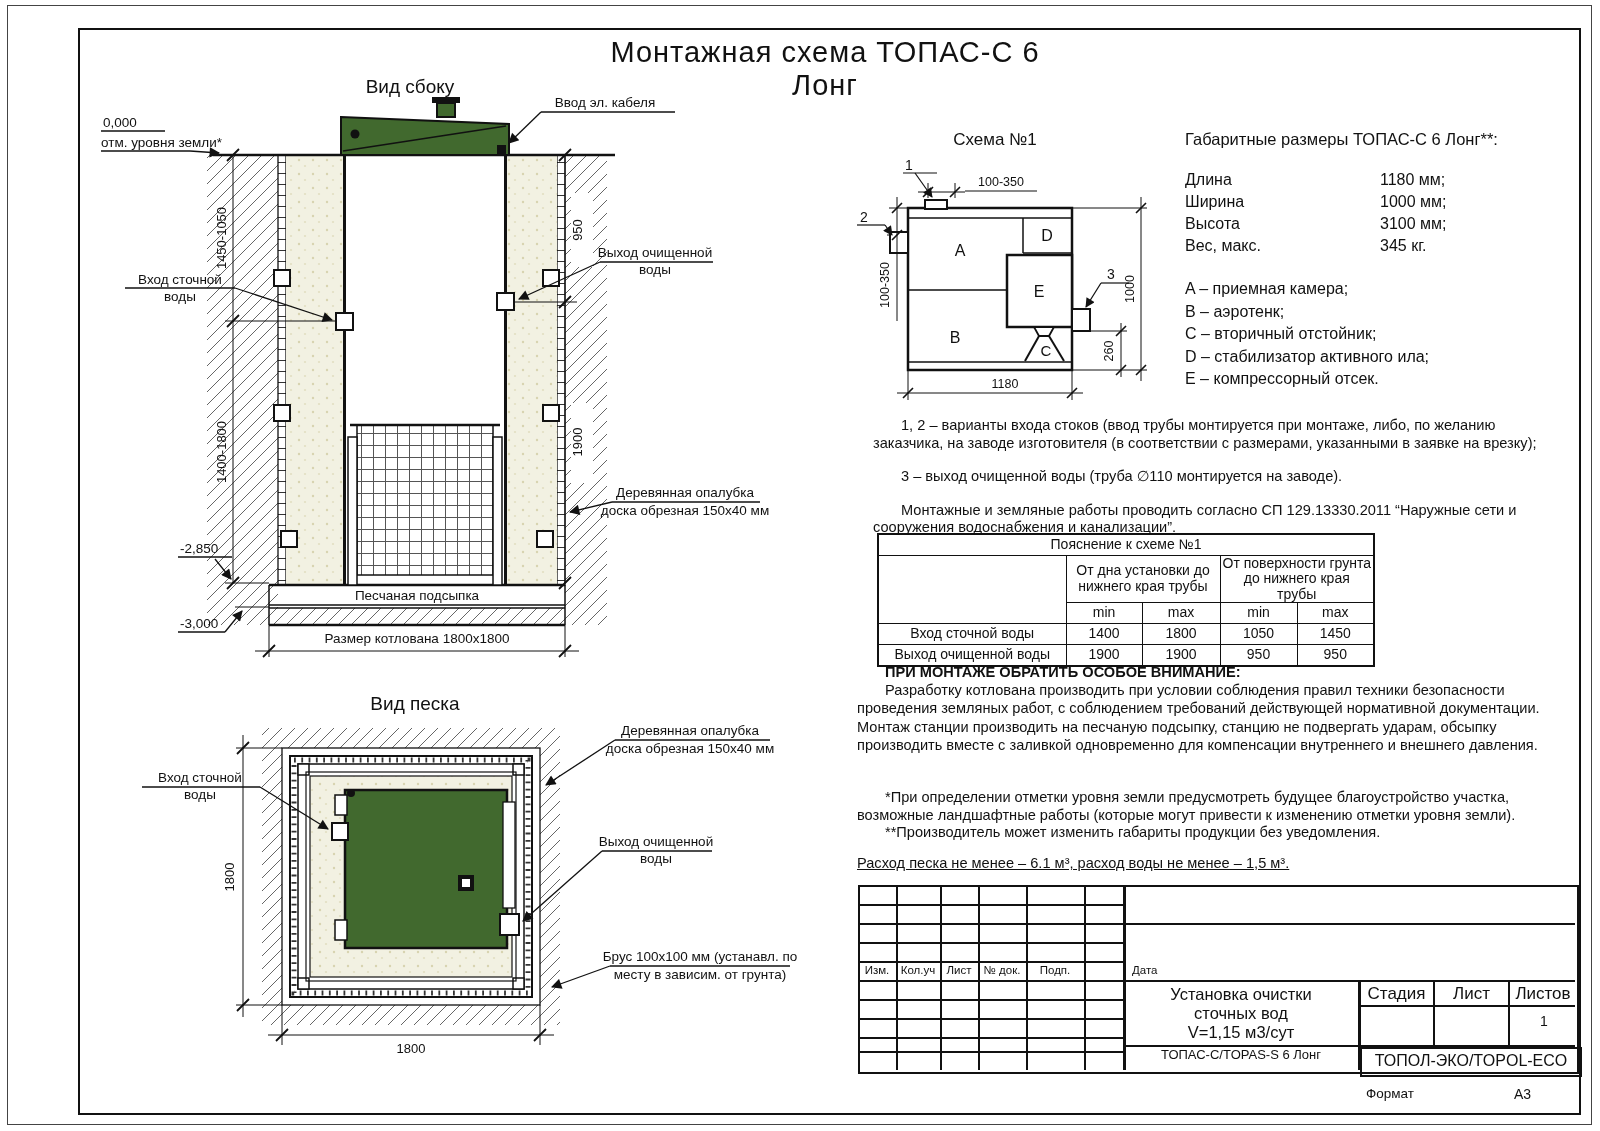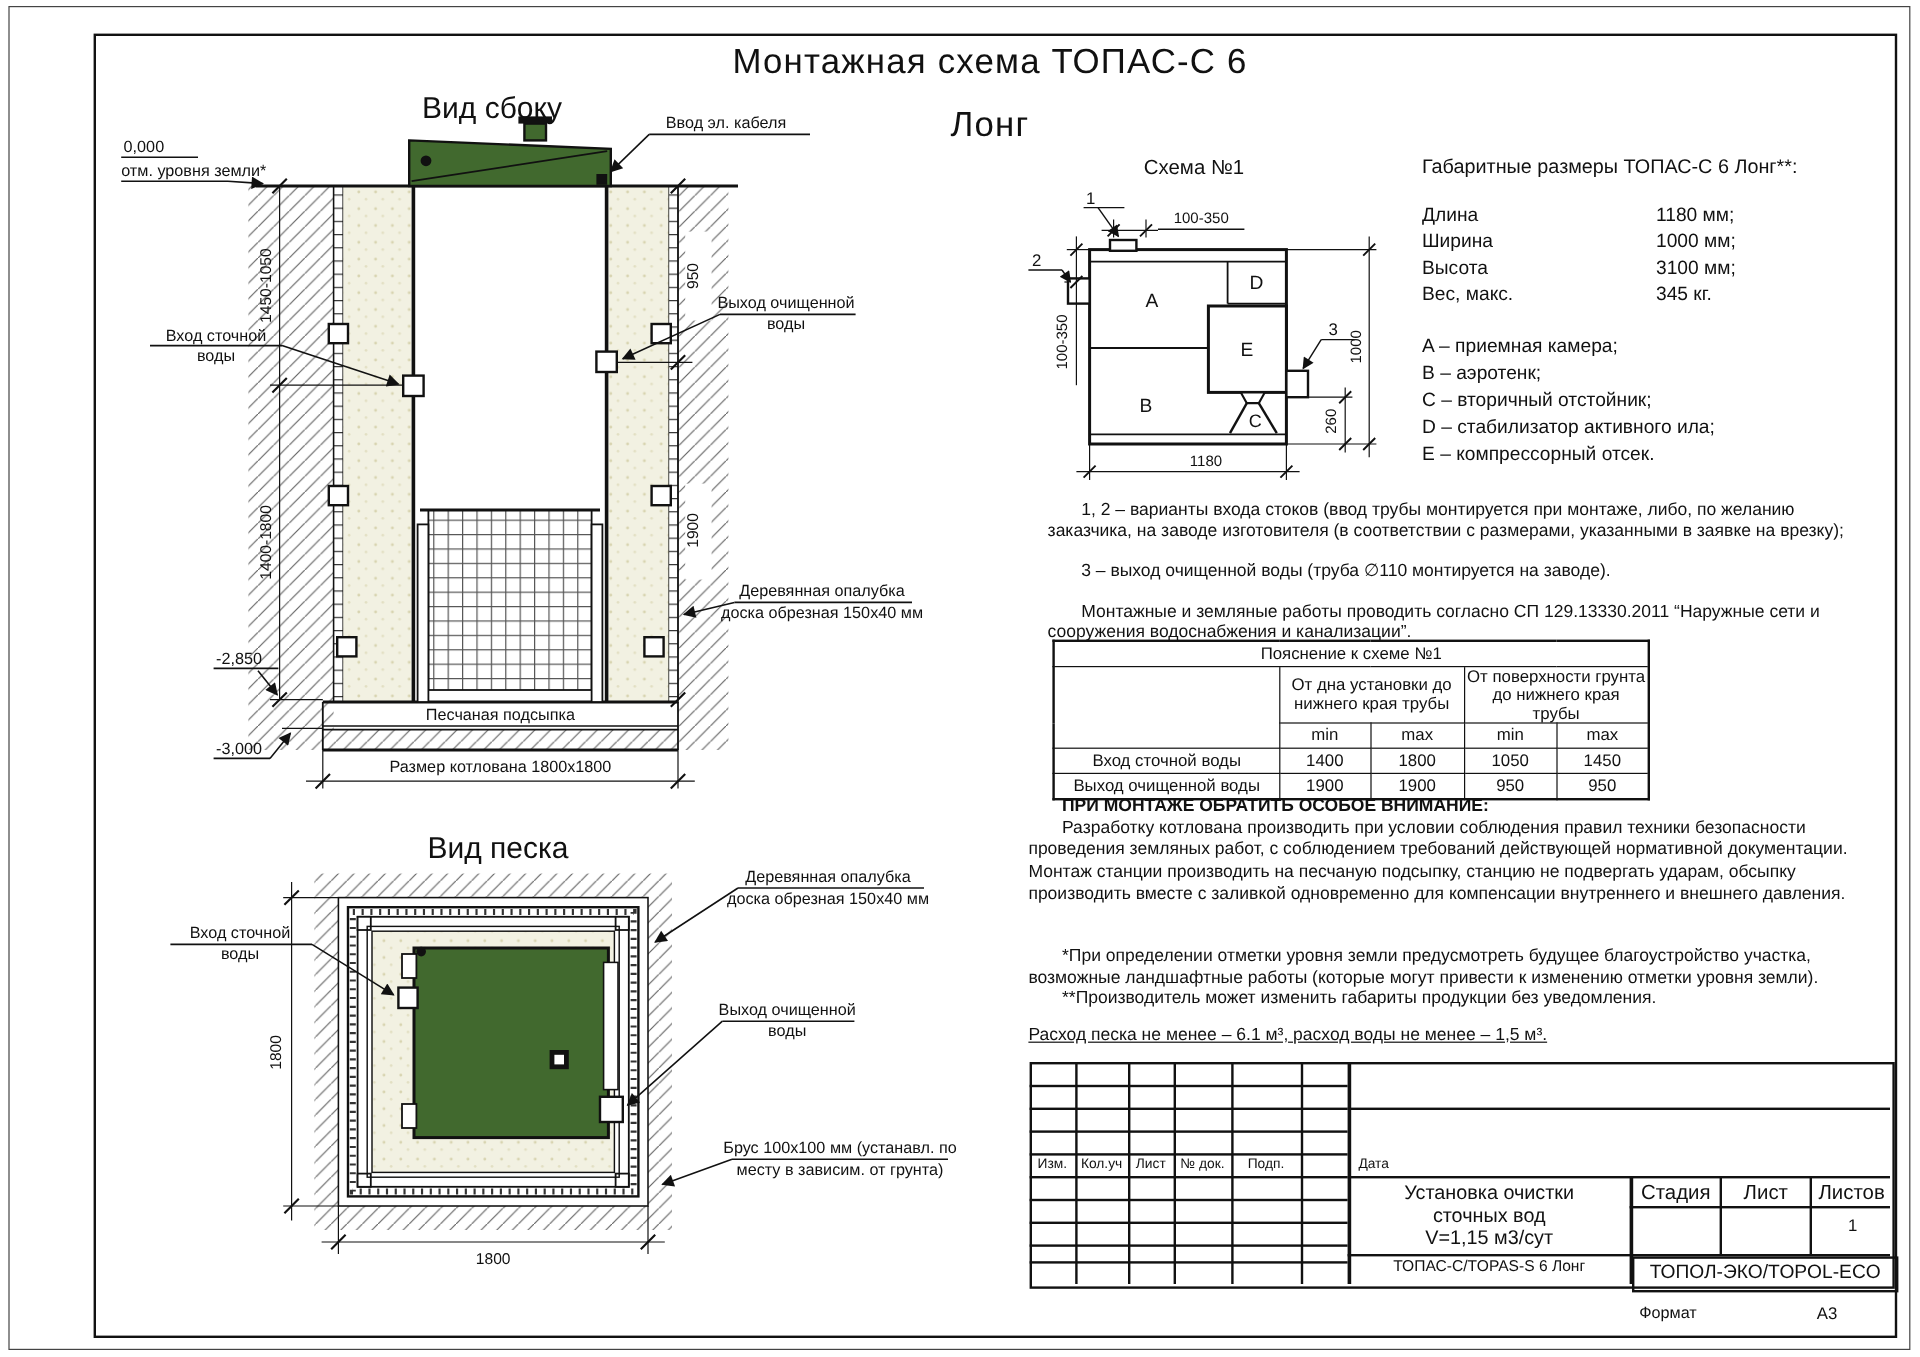--- a/index.html
+++ b/index.html
@@ -2,22 +2,22 @@
 <html><head>
 <meta charset="utf-8">
 <style>
   html,body{margin:0;padding:0;background:#fff;}
   .sheet{position:relative;width:1600px;height:1131px;background:#fff;
     font-family:"Liberation Sans","DejaVu Sans",sans-serif;color:#111;overflow:hidden;}
   .frame-outer{position:absolute;left:7px;top:5px;width:1583px;height:1118px;border:1.5px solid #444;}
   .frame-inner{position:absolute;left:78px;top:28px;width:1499px;height:1083px;border:2.5px solid #111;}
   .abs{position:absolute;}
   .main-title{left:475px;top:36px;width:700px;text-align:center;font-size:29px;letter-spacing:1px;}
-  .main-title2{left:475px;top:88px;width:700px;text-align:center;font-size:29px;letter-spacing:1px;}
-  .view-title{font-size:25px;text-align:center;}
+  .main-title2{left:475px;top:69px;width:700px;text-align:center;font-size:29px;letter-spacing:1px;}
+  .view-title{font-size:19px;text-align:center;}
   
   .specs{left:1185px;top:128px;width:400px;font-size:16px;line-height:22px;}
   .specs-heading{font-size:16.5px;}
   .specs-rows{margin-top:19px;}
   .spec-row{display:flex;}
   .spec-label{width:195px;}
   .specs-legend{margin-top:21px;line-height:22.5px;}
   .notes{left:857px;top:401px;width:706px;font-size:14.6px;line-height:17.6px;}
   .notes p{margin:16px;}
   .indent{text-indent:28px;}

